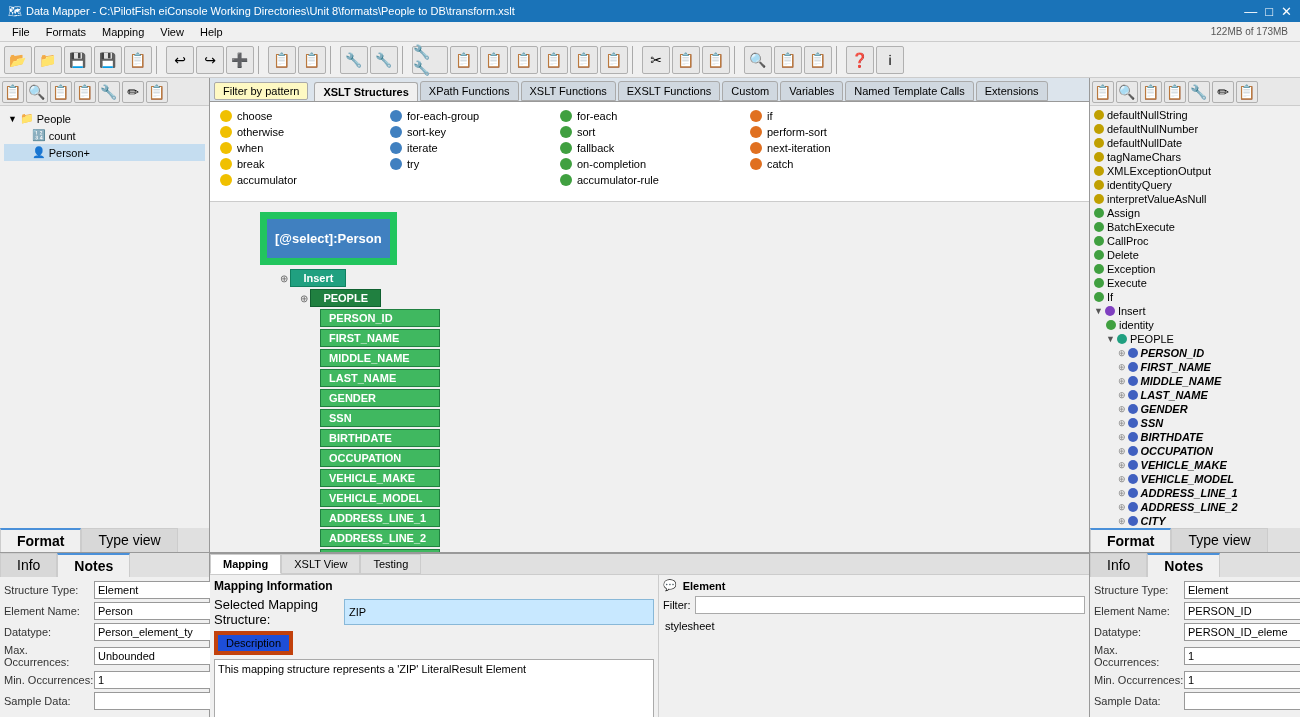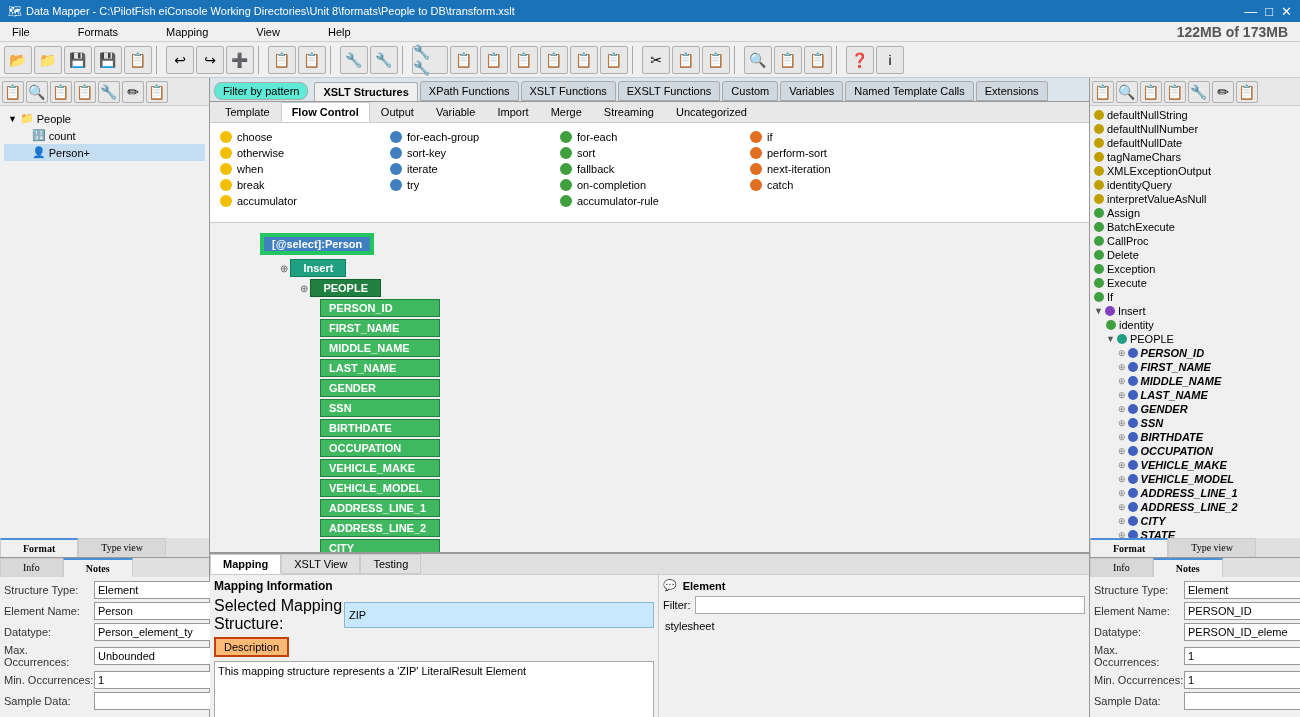--- a/index.html
+++ b/index.html
@@ -19,21 +19,20 @@
     .title-bar-btn { cursor: pointer; color: white; font-size: 13px; }
     
     
     .menu-bar {
       background: #f0f0f0;
       height: 20px;
       display: flex;
       align-items: center;
       padding: 0 4px;
       border-bottom: 1px solid #ccc;
-      gap: 32px;
     }
     .menu-item {
       padding: 2px 8px;
       cursor: pointer;
       font-size: 11px;
     }
     
     
     .toolbar {
       background: #f0f0f0;
@@ -98,27 +97,26 @@
     
     
     .left-bottom {
       border-top: 1px solid #999;
     }
     .tab-strip {
       display: flex;
       background: #e0e0e0;
     }
     .tab {
-      padding: 3px 22px;
+      padding: 3px 16px;
       cursor: pointer;
       border: 1px solid #ccc;
       border-bottom: none;
       background: #d8d8d8;
-      font-size: 10px;
-      font-family: Liberation Serif, serif;
+      font-size: 14px;
     }
     .tab.active {
       background: #f0f0f0;
       border-top: 2px solid #4a90d9;
       font-weight: bold;
     }
     .info-grid {
       padding: 4px;
       background: #f0f0f0;
     }
@@ -170,25 +168,25 @@
       border-radius: 3px 3px 0 0;
     }
     .xslt-tab.active {
       background: #f0f0f0;
       border-bottom: none;
       font-weight: bold;
     }
     .filter-btn {
       padding: 2px 8px;
       border: 1px solid #aaa;
-      background: #5eead4;
+      background: #fef9c3;
       font-size: 11px;
       cursor: pointer;
       margin-right: 4px;
-      border-radius: 8px;
+      border-radius: 2px;
     }
     
     
     .sub-tabs {
       display: flex;
       background: #e8e8e8;
       border-bottom: 1px solid #ccc;
       padding: 0 4px;
     }
     .sub-tab {
@@ -279,32 +277,32 @@
     .mapping-header {
       font-weight: bold;
       font-size: 12px;
       margin-bottom: 4px;
     }
     .mapping-field-row {
       display: flex;
       align-items: center;
       margin-bottom: 4px;
     }
-    .mapping-field-label { width: 130px; font-size: 16px; }
+    .mapping-field-label { width: 130px; font-size: 13px; }
     .mapping-field-value {
       flex: 1;
       background: #c8e8ff;
       border: 1px solid #88b8d8;
       padding: 6px 4px;
       font-size: 11px;
     }
     .desc-btn {
       padding: 2px 8px;
-      border: 2px solid #c2410c;
-      background: #fdba74;
+      border: 4px solid #c2410c;
+      background: #1d4ed8;
       cursor: pointer;
       font-size: 11px;
       margin-bottom: 4px;
     }
     .desc-area {
       width: 100%;
       height: 70px;
       border: 1px solid #aaa;
       font-size: 11px;
       padding: 3px;
@@ -395,21 +393,21 @@
     <span class="title-bar-btn">✕</span>
   </div>
 </div>
 
 <div class="menu-bar">
   <span class="menu-item">File</span>
   <span class="menu-item">Formats</span>
   <span class="menu-item">Mapping</span>
   <span class="menu-item">View</span>
   <span class="menu-item">Help</span>
-  <span style="margin-left:auto; font-size:14px; color:#555; padding-right:8px;font-weight:bold;">122MB of 173MB</span>
+  <span style="margin-left:auto; font-size:10px; color:#555; padding-right:8px;">122MB of 173MB</span>
 </div>
 
 <div class="toolbar">
   <div class="toolbar-btn">📂</div>
   <div class="toolbar-btn">📁</div>
   <div class="toolbar-btn">💾</div>
   <div class="toolbar-btn">💾</div>
   <div class="toolbar-btn">📋</div>
   <div class="toolbar-separator"></div>
   <div class="toolbar-btn">↩</div>
@@ -519,30 +517,20 @@
       <div class="xslt-tab active">XSLT Structures</div>
       <div class="xslt-tab">XPath Functions</div>
       <div class="xslt-tab">XSLT Functions</div>
       <div class="xslt-tab">EXSLT Functions</div>
       <div class="xslt-tab">Custom</div>
       <div class="xslt-tab">Variables</div>
       <div class="xslt-tab">Named Template Calls</div>
       <div class="xslt-tab">Extensions</div>
     </div>
 
-    <div class="sub-tabs">
-      <div class="sub-tab">Template</div>
-      <div class="sub-tab active">Flow Control</div>
-      <div class="sub-tab">Output</div>
-      <div class="sub-tab">Variable</div>
-      <div class="sub-tab">Import</div>
-      <div class="sub-tab">Merge</div>
-      <div class="sub-tab">Streaming</div>
-      <div class="sub-tab">Uncategorized</div>
-    </div>
 
     <div class="xslt-content">
       <div class="xslt-items">
 
         <div style="min-width:140px;">
           <div class="xslt-item">
               <span class="dot dot-yellow"></span>
               <span>choose</span>
             </div>
           <div class="xslt-item">
@@ -623,21 +611,21 @@
               <span>catch</span>
             </div>
         </div>
       </div>
     </div>
 
     <div class="canvas-scroll">
       <div class="canvas-inner">
 
         <div style="display:flex; align-items:center; margin-bottom:4px; margin-left:40px;">
-          <div style="background:#4080c0; color:white; padding:1px 8px; border:4px solid #22c55e; font-size:11px; font-weight:bold; cursor:pointer;">[@select]:Person</div>
+          <div style="background:#4080c0; color:white; padding:12px 8px; border:7px solid #22c55e; font-size:13px; font-weight:bold; cursor:pointer;">[@select]:Person</div>
         </div>
 
         <div style="display:flex; align-items:center; margin-bottom:2px; margin-left:60px;">
           <span style="color:#666; margin-right:2px; font-size:10px;">⊕</span>
           <div style="background:#20a080; color:white; padding:2px 12px; border:1px solid #108060; font-size:11px; font-weight:bold; cursor:pointer;">Insert</div>
         </div>
 
         <div style="display:flex; align-items:center; margin-bottom:2px; margin-left:80px;">
           <span style="color:#666; margin-right:2px; font-size:10px;">⊕</span>
           <div style="background:#208040; color:white; padding:2px 12px; border:1px solid #106030; font-size:11px; font-weight:bold; cursor:pointer;">PEOPLE</div>

